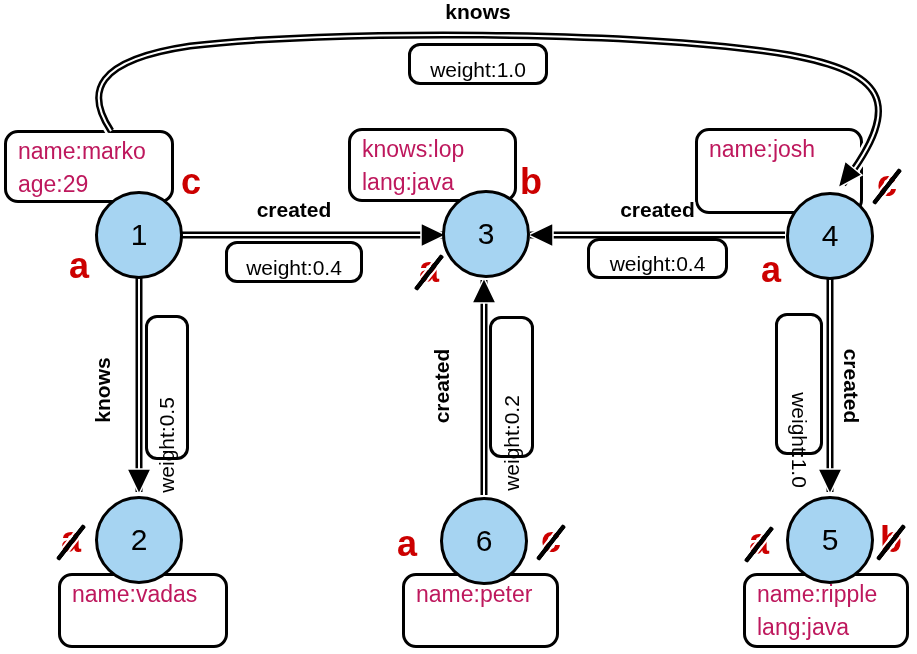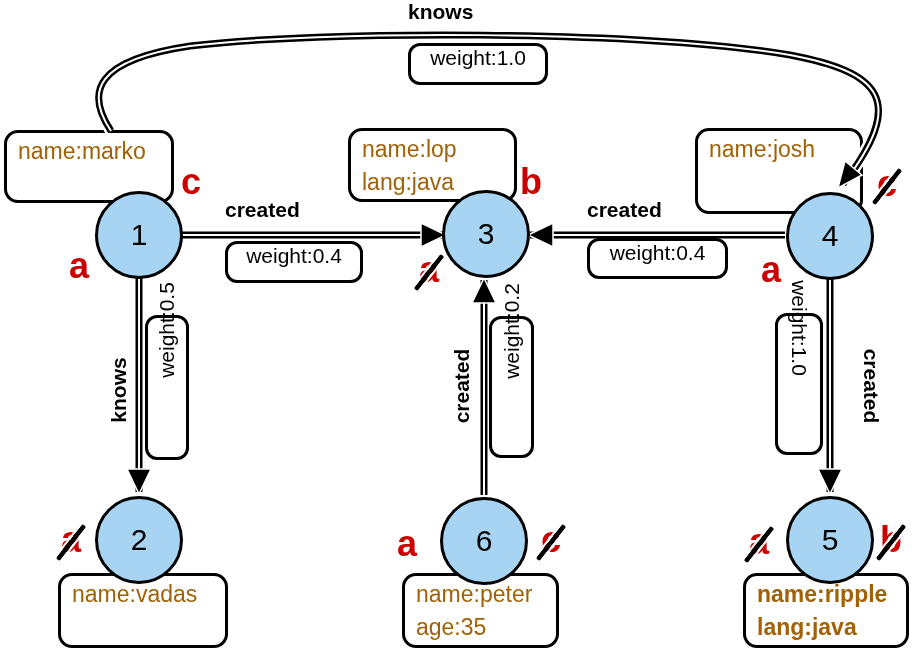--- a/index.html
+++ b/index.html
@@ -3,43 +3,43 @@
 <meta charset="utf-8">
 <style>
   html,body{margin:0;padding:0;background:#fff;}
   #canvas{
     position:relative;width:917px;height:654px;background:#ffffff;overflow:hidden;
     font-family:"Liberation Sans",sans-serif;color:#000;
   }
   
   .pbox{
     position:absolute;background:#fff;border:3px solid #000;border-radius:14px;
-    padding:2px 11px;font-size:23px;line-height:33px;color:#a16207;
+    padding:2px 11px;font-size:23px;line-height:33px;color:#be185d;
     box-sizing:border-box;z-index:1;white-space:nowrap;
   }
   
   #edges{position:absolute;left:0;top:0;z-index:2;}
   
   .vcircle{
     position:absolute;width:88px;height:88px;box-sizing:border-box;
     border:3px solid #000;border-radius:50%;
     display:flex;align-items:center;justify-content:center;
     font-size:30px;z-index:3;
   }
   
   .wbox{
     position:absolute;background:#fff;border:3px solid #000;border-radius:12px;
-    display:flex;align-items:flex-start;justify-content:center;
+    display:flex;align-items:flex-end;justify-content:center;
     font-size:21px;box-sizing:border-box;z-index:4;white-space:nowrap;
   }
   .wbox .rotccw{transform:rotate(-90deg);white-space:nowrap;}
   .wbox .rotcw{transform:rotate(90deg);white-space:nowrap;}
   
   .elabel{
-    position:absolute;display:flex;align-items:center;
+    position:absolute;display:flex;align-items:center;justify-content:center;
     font-size:21px;font-weight:bold;color:#000;z-index:4;white-space:nowrap;
     text-shadow:-2px 0 #fff,2px 0 #fff,0 -2px #fff,0 2px #fff,
                 -1px -1px #fff,1px -1px #fff,-1px 1px #fff,1px 1px #fff;
   }
   .elabel .rotccw{transform:rotate(-90deg);}
   .elabel .rotcw{transform:rotate(90deg);}
   
   .rletter{
     position:absolute;width:30px;height:40px;line-height:40px;text-align:center;
     font-size:36px;font-weight:bold;z-index:5;
@@ -52,36 +52,36 @@
     transform:rotate(-52deg);box-shadow:0 0 0 2px #fff;z-index:6;
   }
 </style>
 </head>
 <body>
 
 <div id="canvas">
 
   <div class="pbox" style="left:4px;top:130px;width:170px;height:73px;">
     <div>name:marko</div>
+    <div>age:29</div>
   </div>
   <div class="pbox" style="left:348px;top:128px;width:169px;height:74px;">
-    <div>name:lop</div>
+    <div>knows:lop</div>
     <div>lang:java</div>
   </div>
   <div class="pbox" style="left:695px;top:128px;width:168px;height:86px;">
     <div>name:josh</div>
   </div>
   <div class="pbox" style="left:58px;top:573px;width:170px;height:75px;">
     <div>name:vadas</div>
   </div>
   <div class="pbox" style="left:402px;top:573px;width:157px;height:75px;">
     <div>name:peter</div>
-    <div>age:35</div>
   </div>
-  <div class="pbox" style="left:743px;top:573px;width:166px;height:75px;font-weight:bold;">
+  <div class="pbox" style="left:743px;top:573px;width:166px;height:75px;">
     <div>name:ripple</div>
     <div>lang:java</div>
   </div>
 
   <svg id="edges" width="917" height="654" viewBox="0 0 917 654">
 
     <path d="M 111,131 C 85,92 95,60 190,46 C 320,30 640,30 790,55 C 880,72 908,100 843,184" fill="none" stroke="#ffffff" stroke-width="12"></path>
 
     <path d="M 111,131 C 85,92 95,60 190,46 C 320,30 640,30 790,55 C 880,72 908,100 843,184" fill="none" stroke="#000" stroke-width="7"></path>
     <path d="M 181,235 L 444,235" stroke="#000" stroke-width="7"></path>

